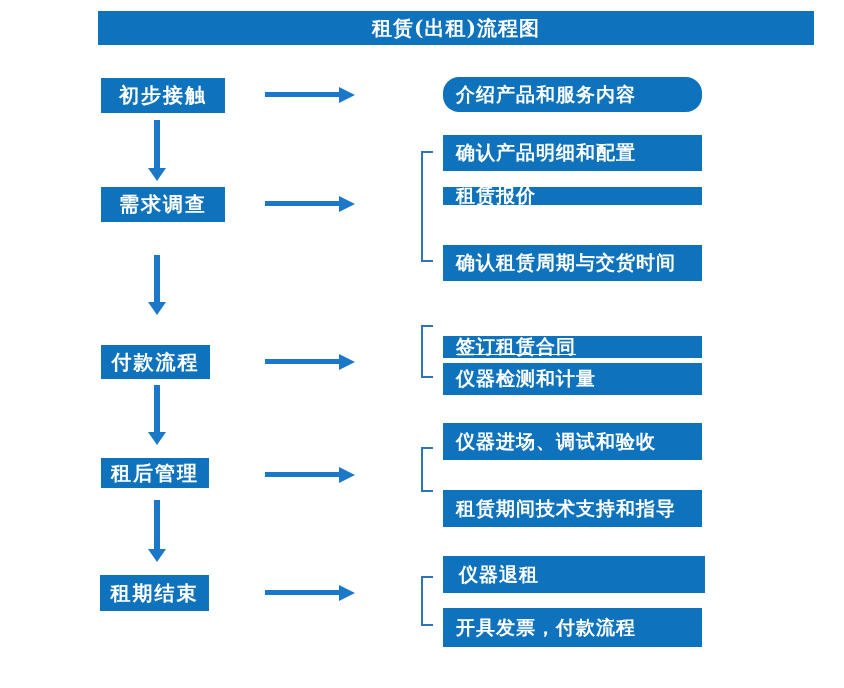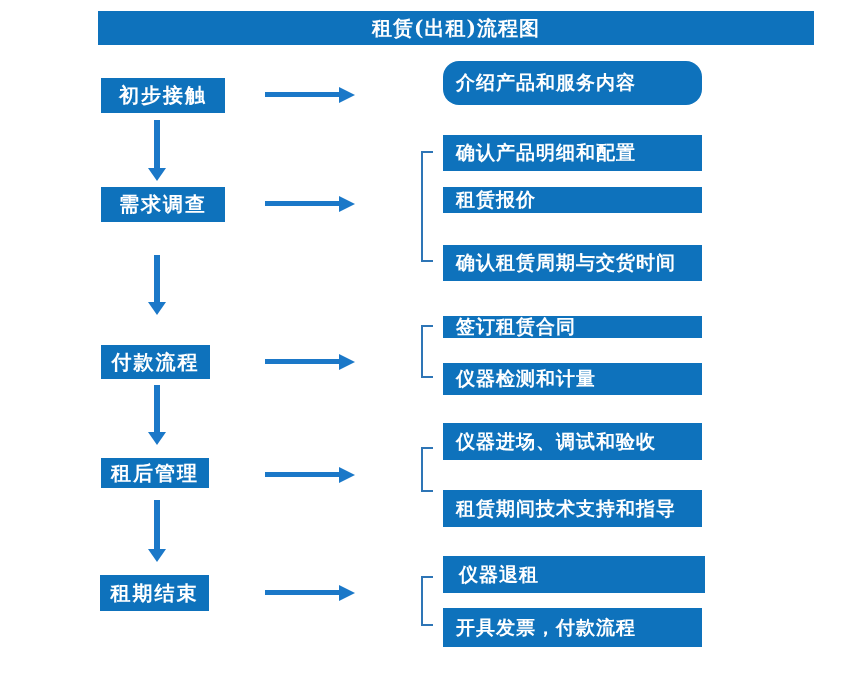--- a/index.html
+++ b/index.html
@@ -117,27 +117,27 @@
   <div class="h-arrow" style="left:265px; top:585px;">
       <div class="shaft"></div>
       <div class="head"></div>
     </div>
 
   <div class="bracket" style="top:151px; height:111px;"></div>
   <div class="bracket" style="top:325px; height:53px;"></div>
   <div class="bracket" style="top:447px; height:45px;"></div>
   <div class="bracket" style="top:576px; height:50px;"></div>
 
-  <div class="item" style="top:61px;  height:44px;border-radius:16px;">介绍产品和服务内容</div>
+  <div class="item" style="top:77px;  height:35px;border-radius:16px;">介绍产品和服务内容</div>
 
   <div class="item" style="top:135px; height:36px;">确认产品明细和配置</div>
-  <div class="item" style="top:187px; height:26px;">租赁报价</div>
+  <div class="item" style="top:187px; height:18px;">租赁报价</div>
   <div class="item" style="top:245px; height:36px;">确认租赁周期与交货时间</div>
 
-  <div class="item" style="top:316px; height:22px;">签订租赁合同</div>
+  <div class="item" style="top:336px; height:22px;text-decoration:underline;">签订租赁合同</div>
   <div class="item" style="top:363px; height:32px;">仪器检测和计量</div>
 
   <div class="item" style="top:423px; height:37px;">仪器进场、调试和验收</div>
   <div class="item" style="top:490px; height:37px;">租赁期间技术支持和指导</div>
 
   <div class="item" style="top:556px; height:37px;padding-left:16px;">仪器退租</div>
   <div class="item" style="top:608px; height:39px;">开具发票，付款流程</div>
 
 </div>
 

